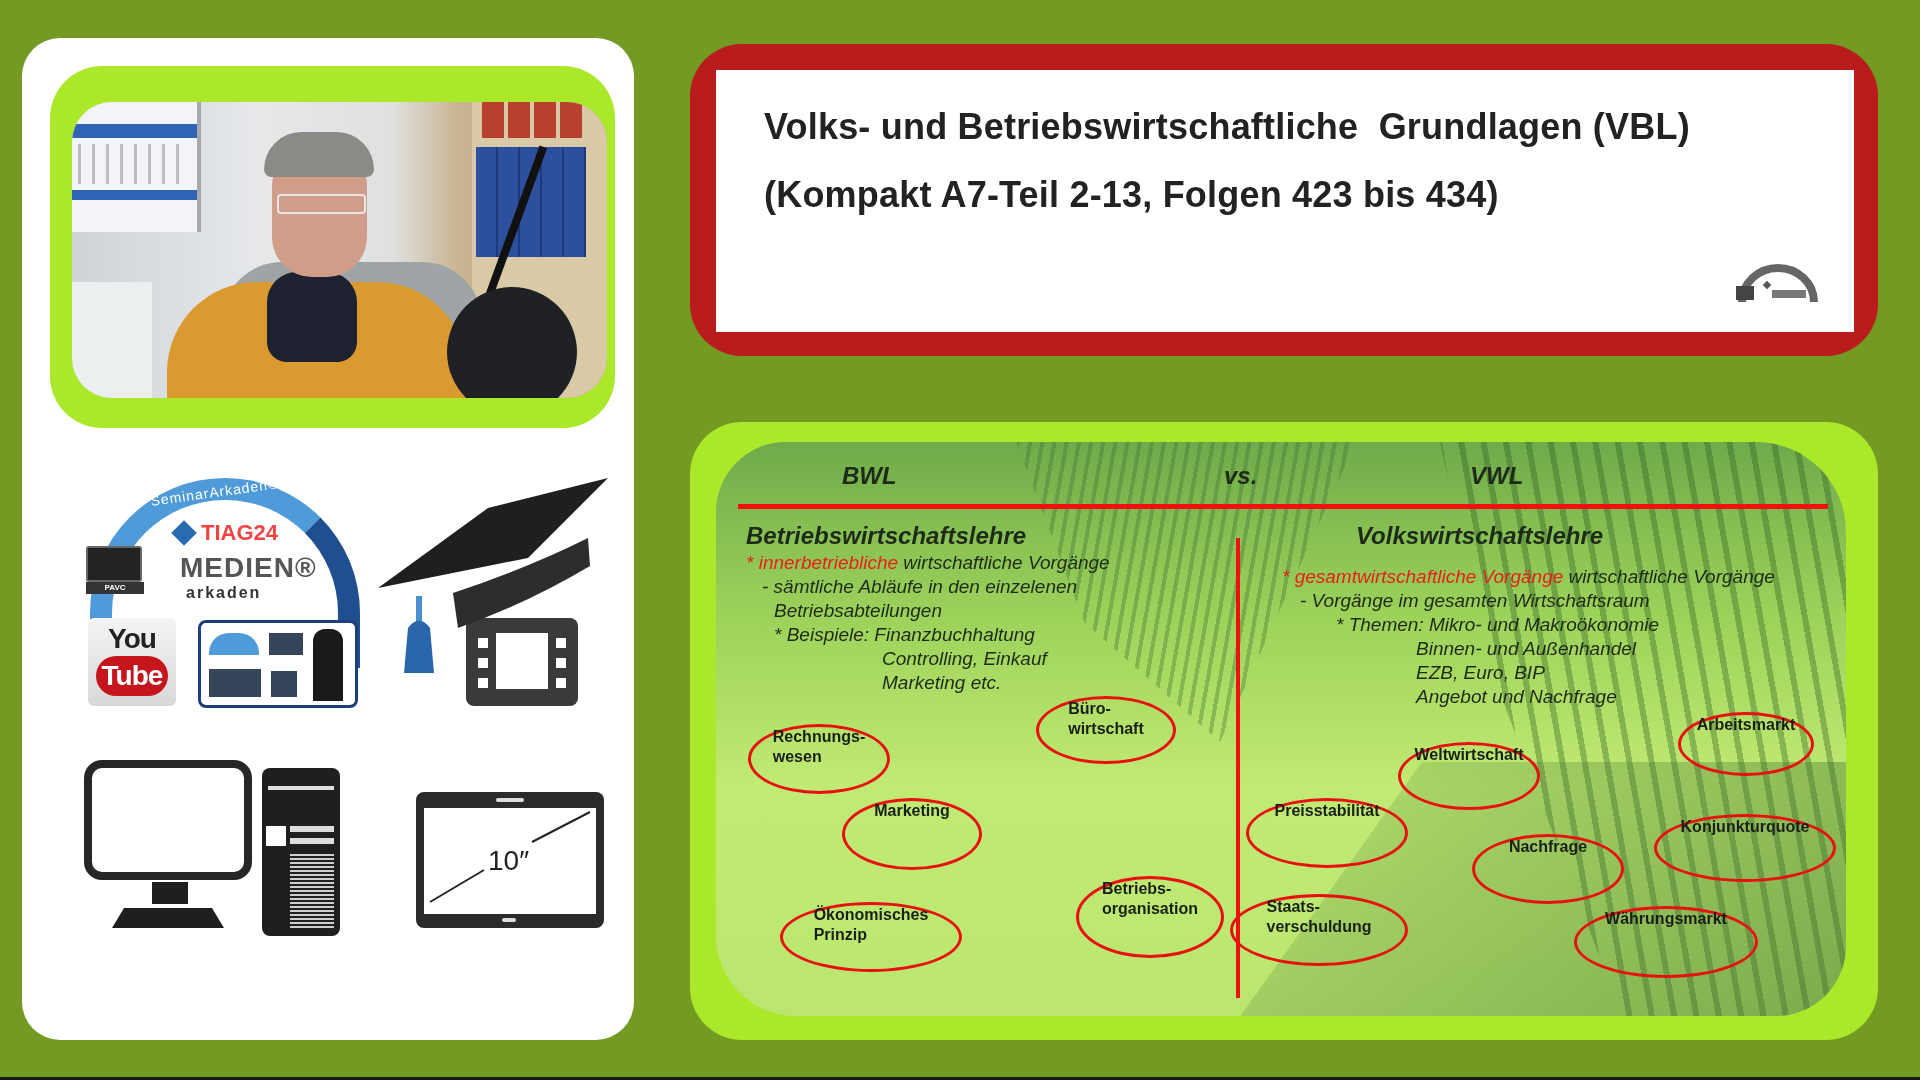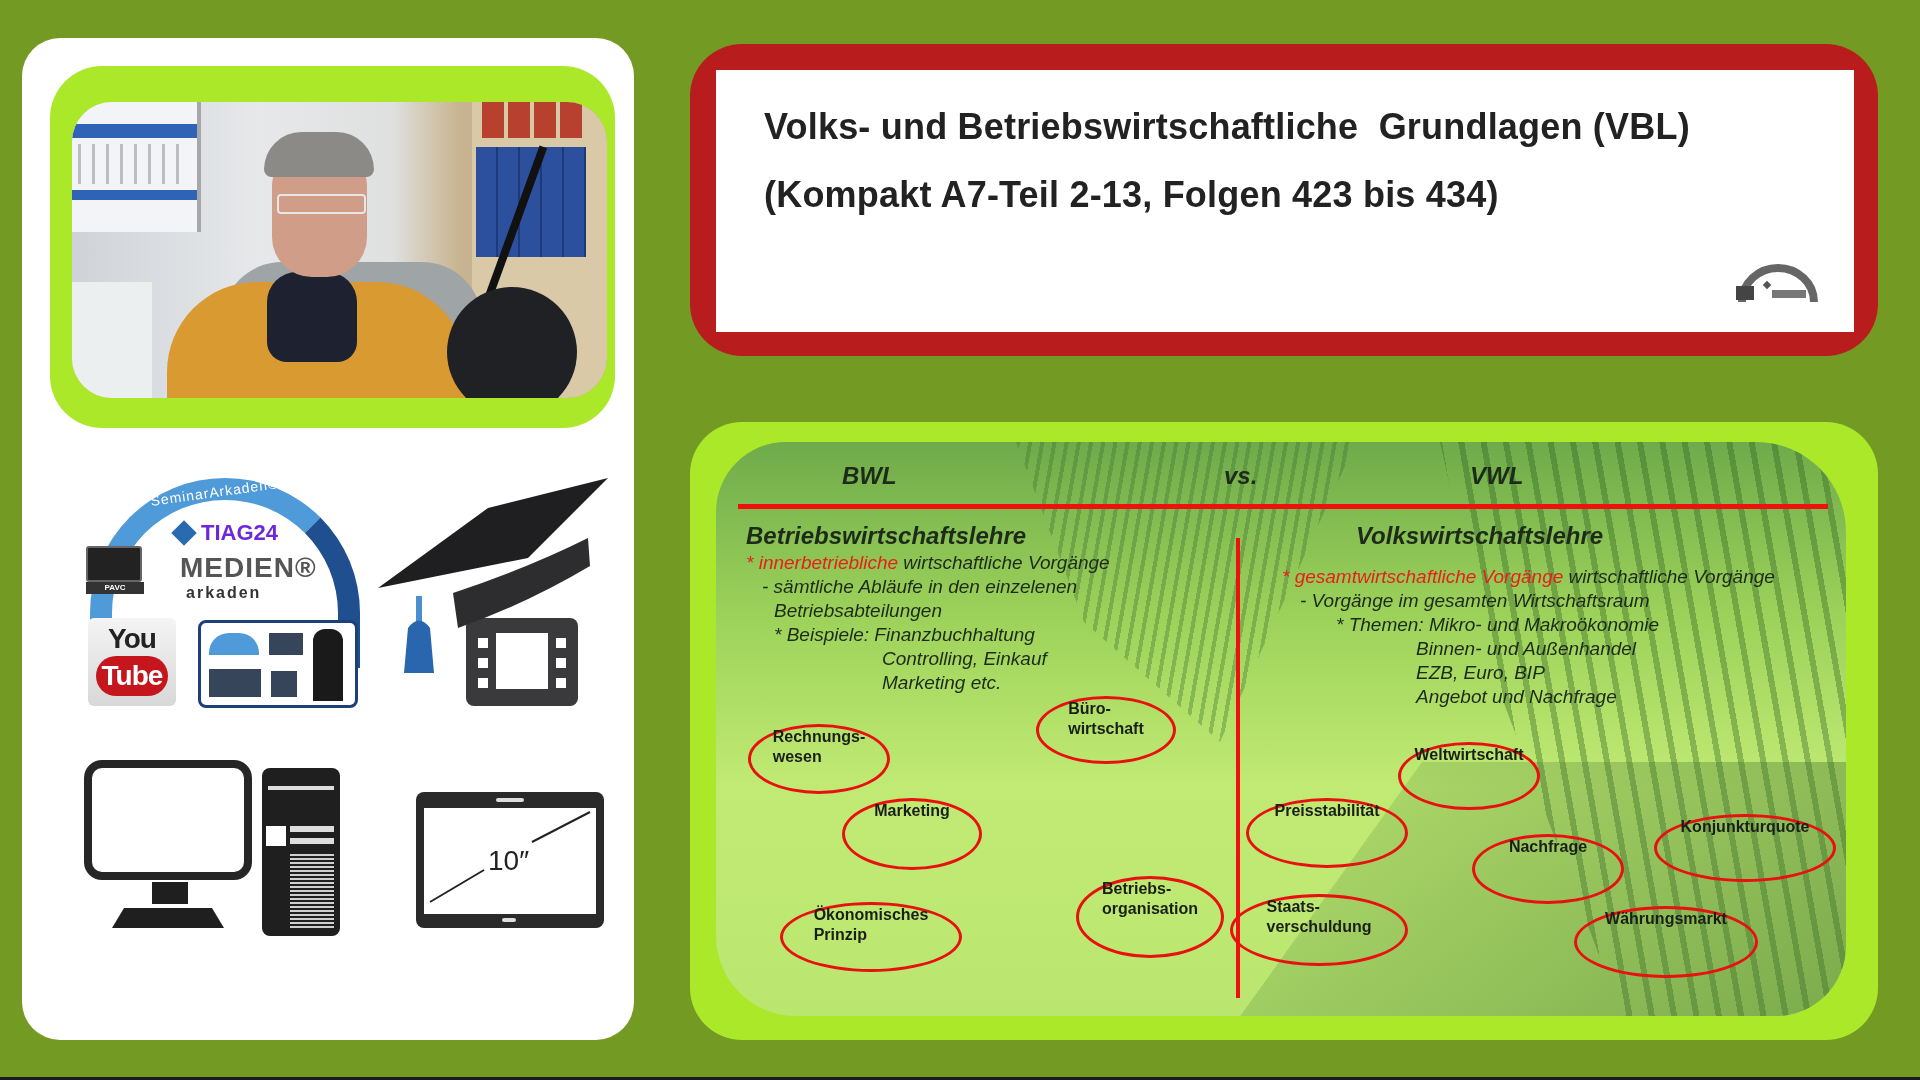--- a/index.html
+++ b/index.html
@@ -42,21 +42,21 @@
   .webcam .mic { position:absolute; left:375px; top:185px; width:130px; height:130px; background:#202124; border-radius:50%; }
   .webcam .mic-arm { position:absolute; left:440px; top:40px; width:8px; height:160px; background:#111; transform:rotate(20deg); }
 
   .logo-cluster { position:absolute; left:58px; top:440px; width:290px; height:240px; }
   .arc {
     position:absolute; left:10px; top:0; width:270px; height:190px;
     border:22px solid #2a6bb0; border-bottom:none; border-radius:140px 140px 0 0;
     border-color:#4f9ad8 #1f4f8f transparent #4f9ad8; box-sizing:border-box;
   }
   .arc-text { position:absolute; left:70px; top:6px; color:#ffffff; font-size:14px; letter-spacing:1px; transform:rotate(-8deg); }
-  .tiag { position:absolute; left:95px; top:42px; font-size:22px; color:#6d28d9; font-weight:bold; }
+  .tiag { position:absolute; left:95px; top:42px; font-size:22px; color:#ef4444; font-weight:bold; }
   .tiag .diamond { display:inline-block; width:18px; height:18px; background:#2a6bb0; transform:rotate(45deg); margin-right:8px; vertical-align:-2px; }
   .medien { position:absolute; left:100px; top:74px; font-size:28px; font-weight:bold; color:#555; letter-spacing:1px; }
   .medien-sub { position:absolute; left:106px; top:106px; font-size:16px; font-weight:bold; color:#333; letter-spacing:2px; }
   .pavc { position:absolute; left:6px; top:68px; width:58px; height:50px; }
   .pavc .screen { width:56px; height:36px; background:#222; border:2px solid #666; border-radius:3px; box-sizing:border-box; }
   .pavc .base { width:58px; height:12px; background:#333; color:#fff; font-size:8px; text-align:center; line-height:12px; font-weight:bold; }
   .youtube { position:absolute; left:8px; top:140px; width:88px; height:88px; background:linear-gradient(#f4f4f4,#d8d8d8); border-radius:6px; text-align:center; }
   .youtube .you { font-size:28px; font-weight:bold; color:#222; line-height:34px; margin-top:4px; letter-spacing:-1px; }
   .youtube .tube { display:inline-block; background:#c4161c; color:#fff; font-size:28px; font-weight:bold; padding:0 6px; border-radius:20px; line-height:40px; letter-spacing:-1px; }
   .media-box { position:absolute; left:118px; top:142px; width:160px; height:88px; border:3px solid #1f3f7a; border-radius:8px; background:#fff; box-sizing:border-box; }
@@ -274,20 +274,23 @@
       </div>
 
     <div class="sec-title" style="left:640px;top:80px;">Volkswirtschaftslehre</div>
     <div class="sec-line" style="left:566px;top:124px;"><span class="red">* gesamtwirtschaftliche Vorgänge</span><span> wirtschaftliche Vorgänge</span></div>
     <div class="sec-line" style="left:584px;top:148px;text-align:center;">- Vorgänge im gesamten Wirtschaftsraum</div>
     <div class="sec-line" style="left:620px;top:172px;">* Themen: Mikro- und Makroökonomie</div>
     <div class="sec-line" style="left:700px;top:196px;">Binnen- und Außenhandel</div>
     <div class="sec-line" style="left:700px;top:220px;">EZB, Euro, BIP</div>
     <div class="sec-line" style="left:700px;top:244px;">Angebot und Nachfrage</div>
 
+    <div class="bubble" style="left:962px;top:270px;width:136px;height:64px;">
+        <span>Arbeitsmarkt</span>
+      </div>
     <div class="bubble" style="left:682px;top:300px;width:142px;height:68px;">
         <span>Weltwirtschaft</span>
       </div>
     <div class="bubble" style="left:530px;top:356px;width:162px;height:70px;">
         <span>Preisstabilität</span>
       </div>
     <div class="bubble" style="left:938px;top:372px;width:182px;height:68px;">
         <span>Konjunkturquote</span>
       </div>
     <div class="bubble" style="left:756px;top:392px;width:152px;height:70px;">

